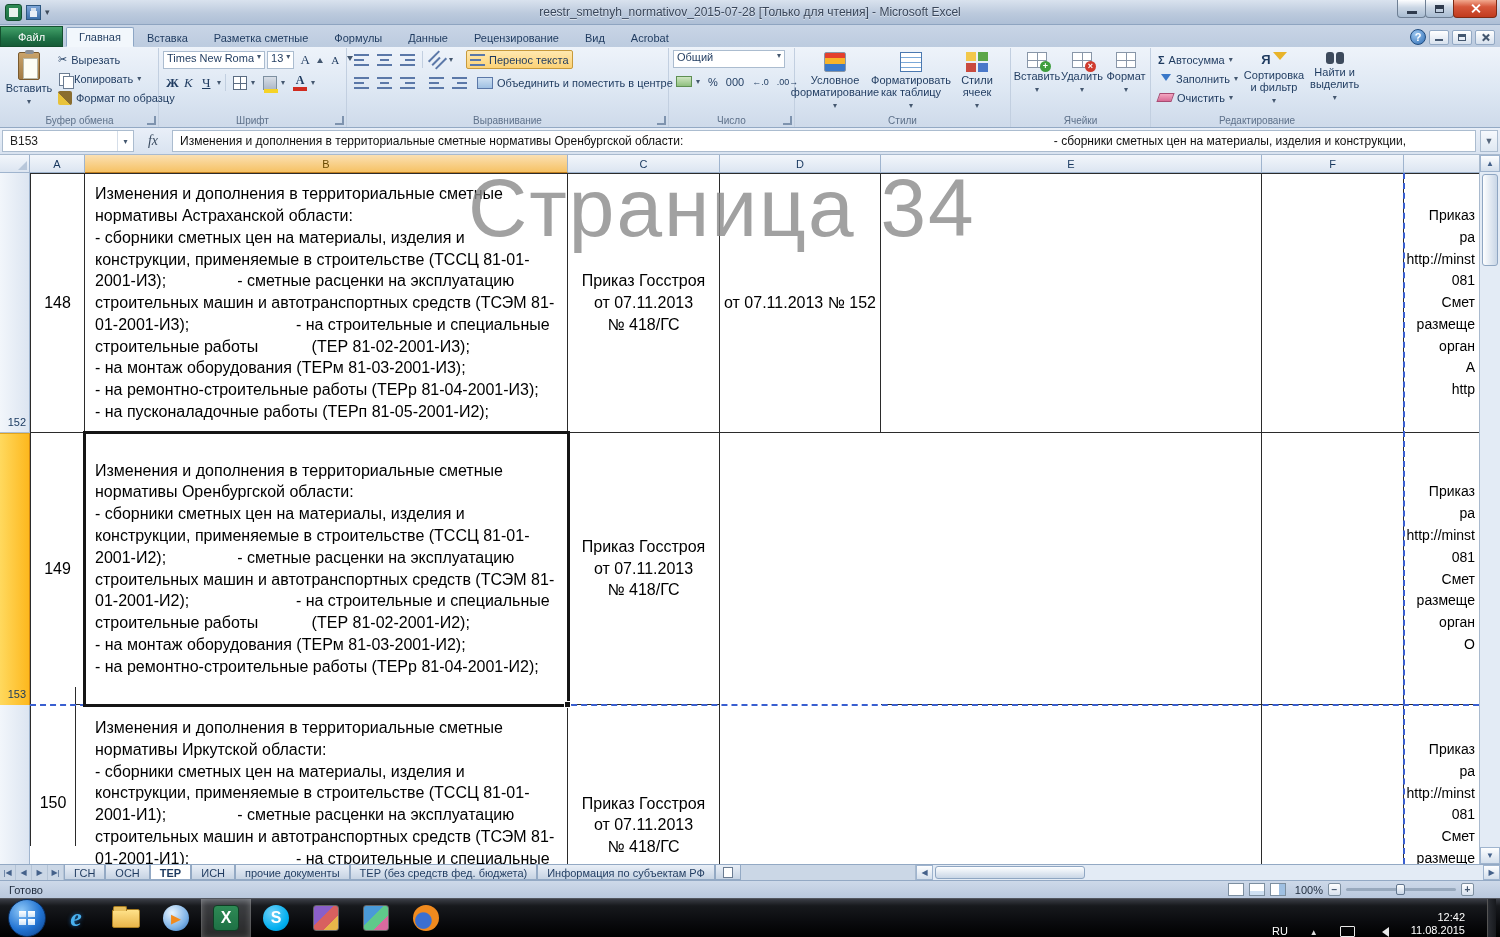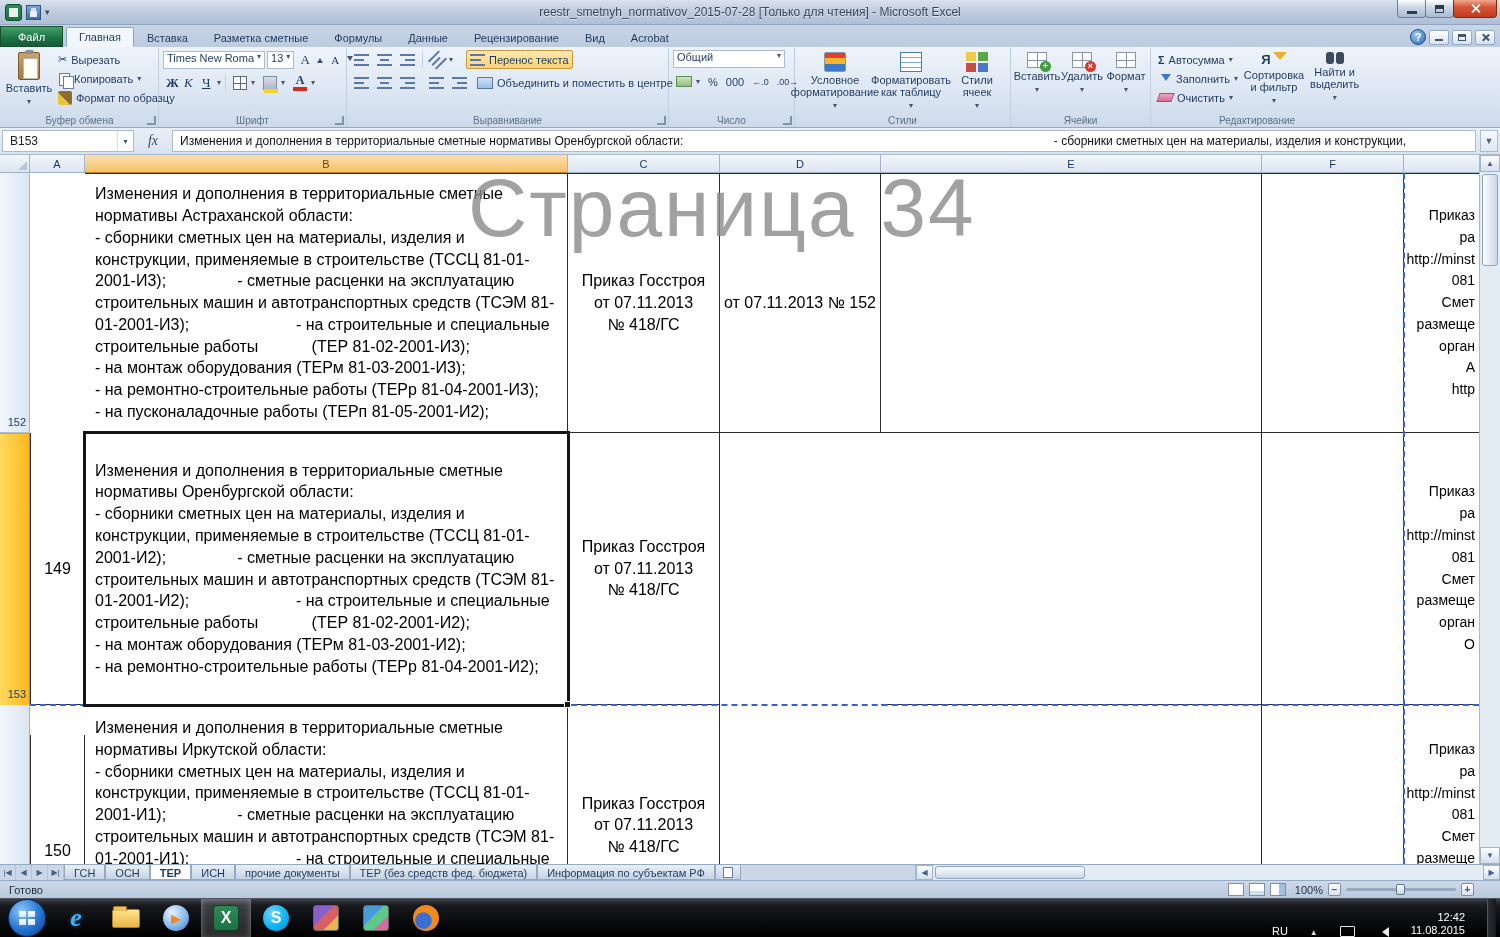--- a/index.html
+++ b/index.html
@@ -520,20 +520,21 @@
   <div class="hcell" style="left:881px;width:381px">E</div>
   <div class="hcell" style="left:1262px;width:142px">F</div>
   <div class="hcell" style="left:1404px;width:75px;border-right:none"></div>
 
   <div class="gut"></div>
   <div class="gutsel" style="top:278px;height:272px"></div>
   <div class="gutline" style="top:277px"></div>
   <div class="gutnum" style="top:261px">152</div>
   <div class="gutnum" style="top:533px">153</div>
 
+  <div class="cell topb acell serif" style="left:30px;top:18px;width:55px;height:260px;border-left:1px solid #2b2b2b">148</div>
   <div class="cell topb bcell serif" style="left:85px;top:18px;width:483px;height:260px">Изменения и дополнения в территориальные сметные
 нормативы Астраханской области:
 - сборники сметных цен на материалы, изделия и
 конструкции, применяемые в строительстве (ТССЦ 81-01-
 2001-И3);                - сметные расценки на эксплуатацию
 строительных машин и автотранспортных средств (ТСЭМ 81-
 01-2001-И3);                        - на строительные и специальные
 строительные работы            (ТЕР 81-02-2001-И3);
 - на монтаж оборудования (ТЕРм 81-03-2001-И3);
 - на ремонтно-строительные работы (ТЕРр 81-04-2001-И3);
@@ -572,21 +573,21 @@
   <div class="cell" style="left:1262px;top:278px;width:142px;height:272px"></div>
   <div class="cell gcell serif noright" style="left:1404px;top:278px;width:75px;height:272px">Приказ
 ра
 http://minst
 081
 Смет
 размеще
 орган
 О</div>
 
-  <div class="cell serif" style="left:30px;top:580px;width:55px;height:159px;border-left:1px solid #2b2b2b;border-bottom:none;display:flex;justify-content:center;align-items:flex-start;padding-top:105px">150</div>
+  <div class="cell serif" style="left:30px;top:532px;width:46px;height:159px;border-left:1px solid #2b2b2b;border-bottom:none;display:flex;justify-content:center;align-items:flex-start;padding-top:105px">150</div>
   <div class="cell serif" style="left:85px;top:550px;width:483px;height:159px;border-bottom:none;padding:12px 8px 0 10px;white-space:pre-wrap">Изменения и дополнения в территориальные сметные
 нормативы Иркутской области:
 - сборники сметных цен на материалы, изделия и
 конструкции, применяемые в строительстве (ТССЦ 81-01-
 2001-И1);                - сметные расценки на эксплуатацию
 строительных машин и автотранспортных средств (ТСЭМ 81-
 01-2001-И1);                        - на строительные и специальные</div>
   <div class="cell ccell serif" style="left:568px;top:550px;width:152px;height:159px;border-bottom:none;align-items:flex-end;padding-bottom:6px">Приказ Госстроя
 от 07.11.2013
 № 418/ГС</div>

